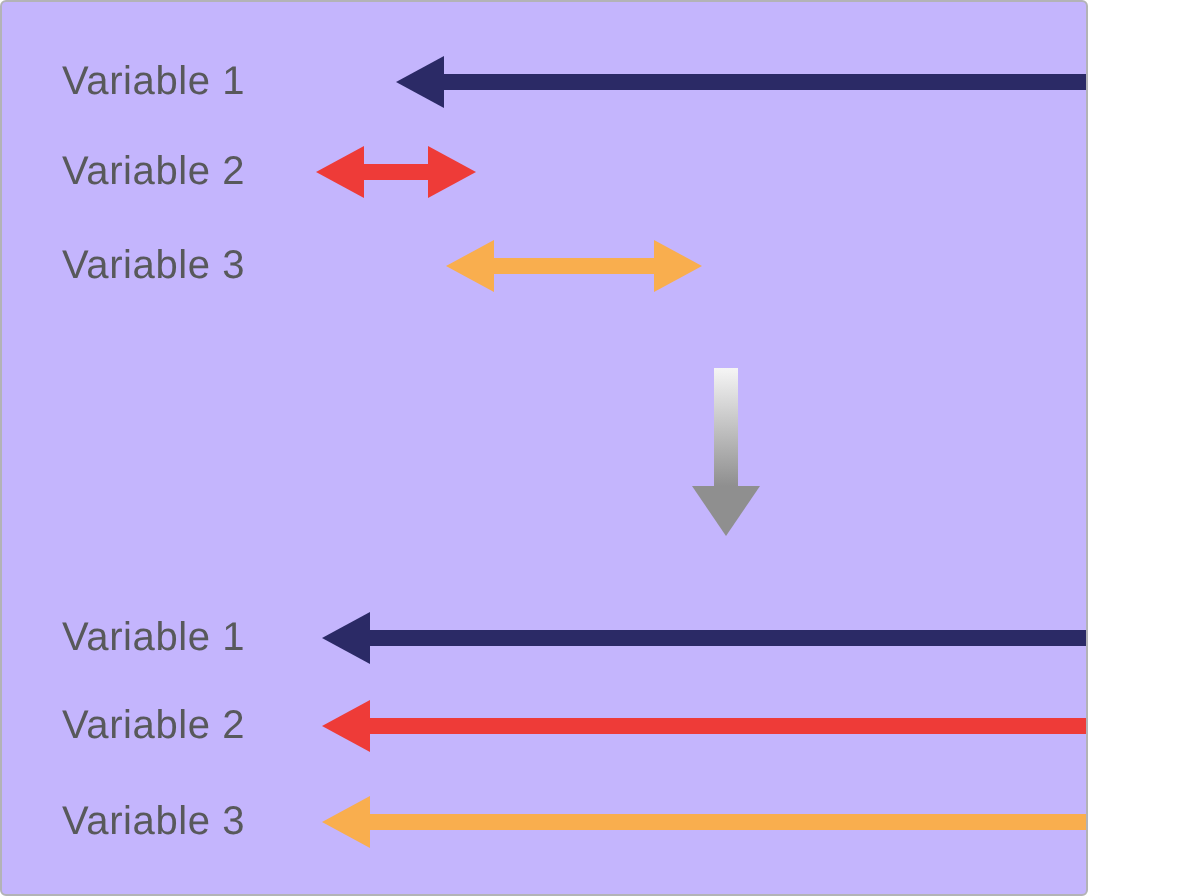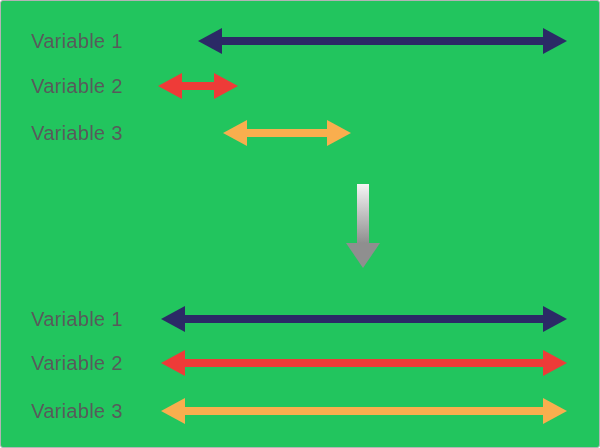--- a/index.html
+++ b/index.html
@@ -3,26 +3,26 @@
 <meta charset="utf-8">
 <style>
   html, body {
     margin: 0;
     padding: 0;
     background: #ffffff;
     font-family: "Liberation Sans", "DejaVu Sans", sans-serif;
   }
   .frame {
     position: relative;
-    width: 600px;
+    width: 544px;
     height: 448px;
     box-sizing: border-box;
     border: 1px solid #b3b3b6;
     border-radius: 3px;
-    background: #22c55e;
+    background: #c4b5fd;
     overflow: hidden;
   }
   .row {
     position: absolute;
     left: 0;
     right: 0;
     height: 26px;
   }
   .row .label {
     position: absolute;

